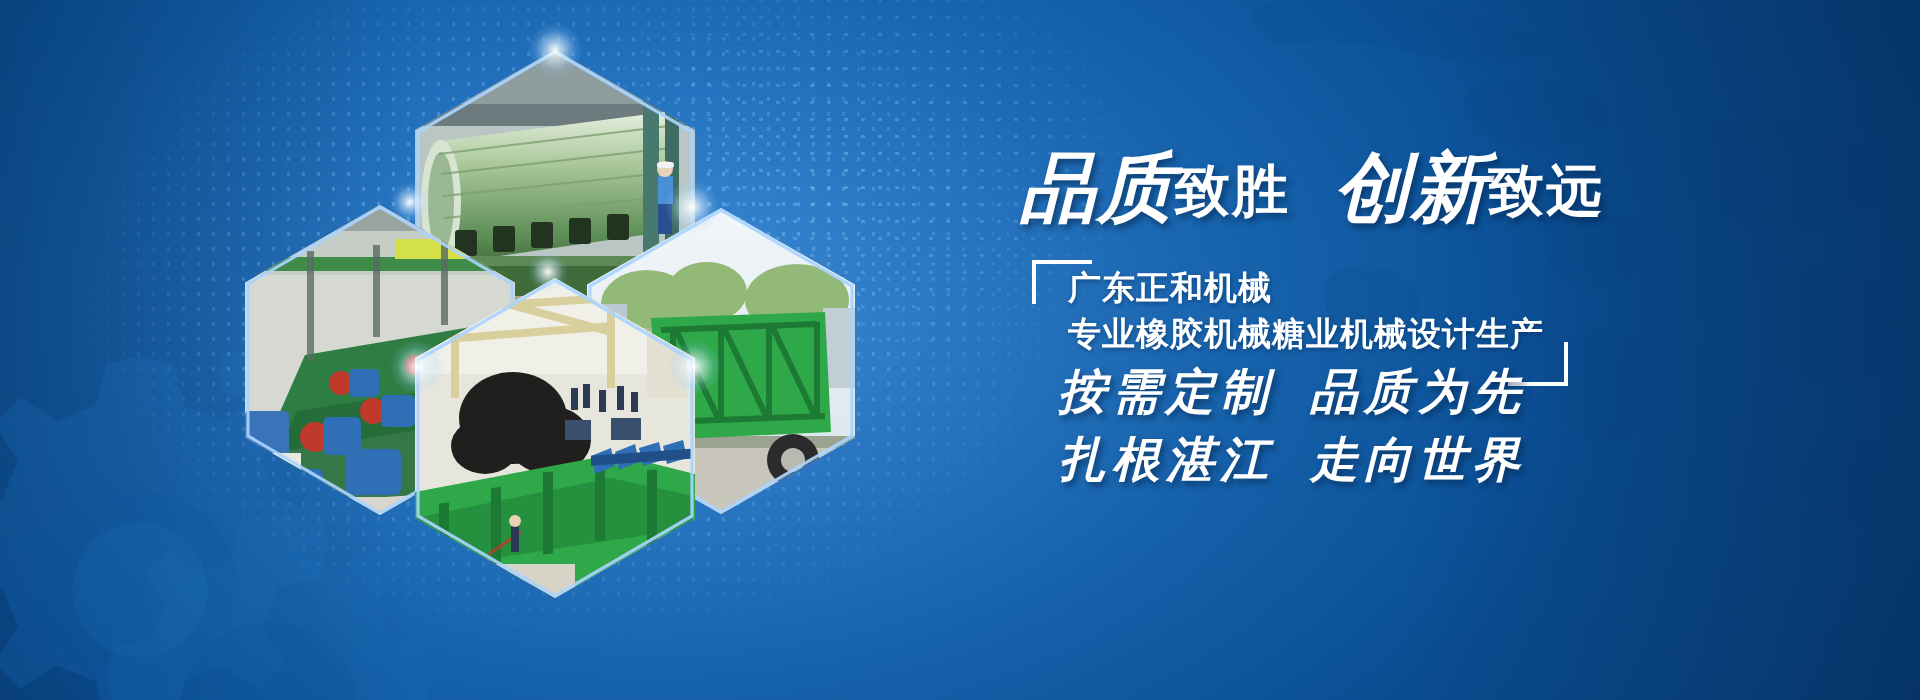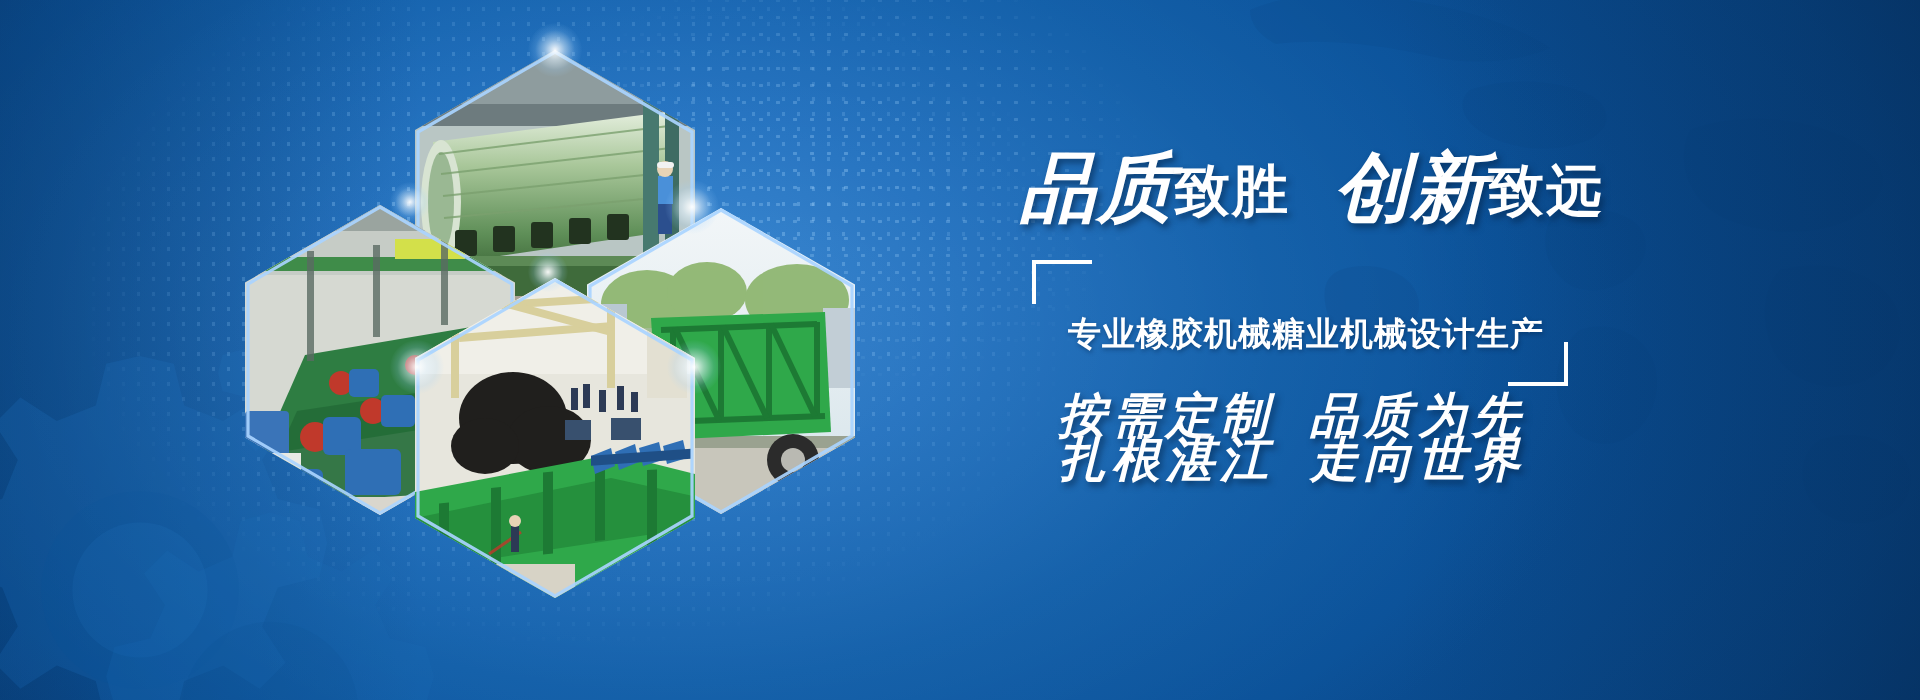--- a/index.html
+++ b/index.html
@@ -137,21 +137,21 @@
   .subline-2{top:52px;font-size:33px;}
 
   .slogan{
     position:absolute;left:38px;
     color:#ffffff;white-space:nowrap;
     font-family:"DejaVu Serif","Liberation Serif",serif;
     font-style:italic;font-weight:700;
     font-size:48px;letter-spacing:6px;
     text-shadow:3px 4px 6px rgba(2,30,62,.55);
   }
-  .slogan-1{top:250px;margin-top:24px;}
+  .slogan-1{top:250px;}
   .slogan-2{top:318px;}
   .slogan .sp{display:inline-block;width:36px;}
 </style>
 </head>
 <body>
 
 <div id="stage">
 
   <div class="bg-base"></div>
 
@@ -472,20 +472,21 @@
 
   <div class="textblock">
 
     <div class="headline">
       <span class="brush">品质</span><span class="plain">致胜</span><span class="gap"></span><span class="brush">创新</span><span class="plain">致远</span>
     </div>
 
     <div class="bracketbox">
       <div class="corner tl"></div>
       <div class="corner br"></div>
+      <div class="subline subline-1">广东正和机械</div>
       <div class="subline subline-2">专业橡胶机械糖业机械设计生产</div>
     </div>
 
     <div class="slogan slogan-1">
       <span>按需定制</span><span class="sp"></span><span>品质为先</span>
     </div>
 
     <div class="slogan slogan-2">
       <span>扎根湛江</span><span class="sp"></span><span>走向世界</span>
     </div>

